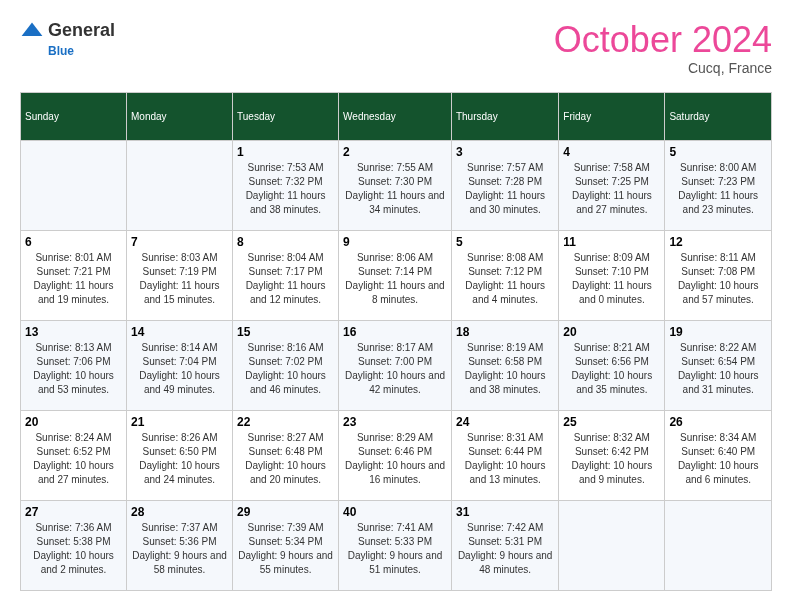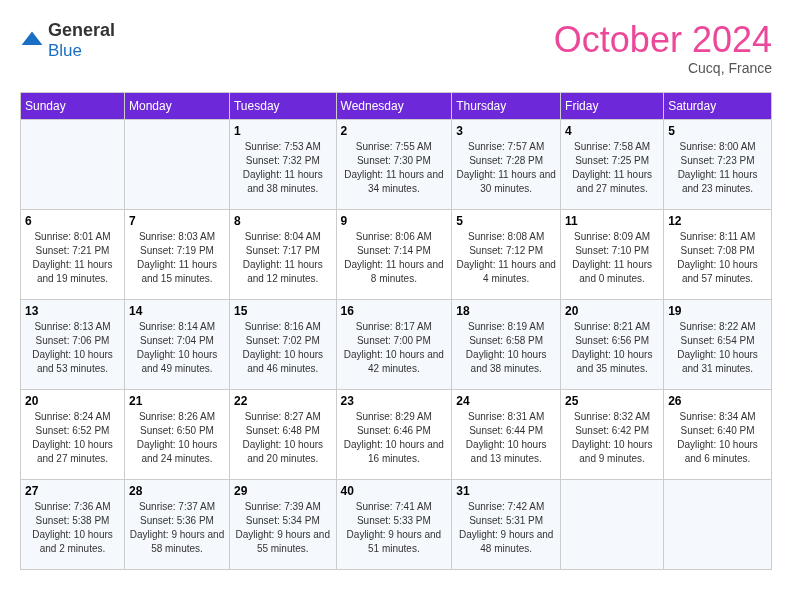--- a/index.html
+++ b/index.html
@@ -11,21 +11,20 @@
       padding: 20px;
     }
     .header {
       display: flex;
       justify-content: space-between;
       align-items: flex-start;
       margin-bottom: 16px;
     }
     .logo {
       display: flex;
-      align-items: center;
       gap: 4px;
     }
     .logo-icon {
       width: 24px;
       height: 24px;
     }
     .title-section {
       text-align: right;
     }
     .month-title {
@@ -38,25 +37,25 @@
       font-size: 14px;
       color: #555;
       text-align: right;
     }
     table {
       width: 100%;
       border-collapse: collapse;
       font-size: 10.5px;
     }
     thead tr th {
-      background-color: #6d28d9;
+      background-color: #14532d;
       color: #fff;
-      padding: 6px 4px;
+      padding: 18px 4px;
       text-align: left;
-      font-size: 12px;
+      font-size: 10px;
       font-weight: normal;
       border: 1px solid #ccc;
     }
     tbody tr td {
       border: 1px solid #ccc;
       vertical-align: top;
       padding: 4px;
       min-height: 80px;
       height: 90px;
     }
@@ -85,21 +84,21 @@
 </head>
 <body>
 
 <div class="header">
   <div class="logo">
     <svg class="logo-icon" viewBox="0 0 30 30" xmlns="http://www.w3.org/2000/svg">
       <polygon points="15,3 28,20 2,20" fill="#1a6fc4"></polygon>
     </svg>
     <div>
       <span style="font-size:18px;font-weight:bold;color:#333;">General</span><br>
-      <span style="font-size:17px;font-weight:normal;color:#1a6fc4;">Blue</span>
+      <span style="font-size:12px;font-weight:bold;color:#1a6fc4;">Blue</span>
     </div>
   </div>
   <div class="title-section">
     <div class="month-title">October 2024</div>
     <div class="location">Cucq, France</div>
   </div>
 </div>
 
 <table>
   <thead>

